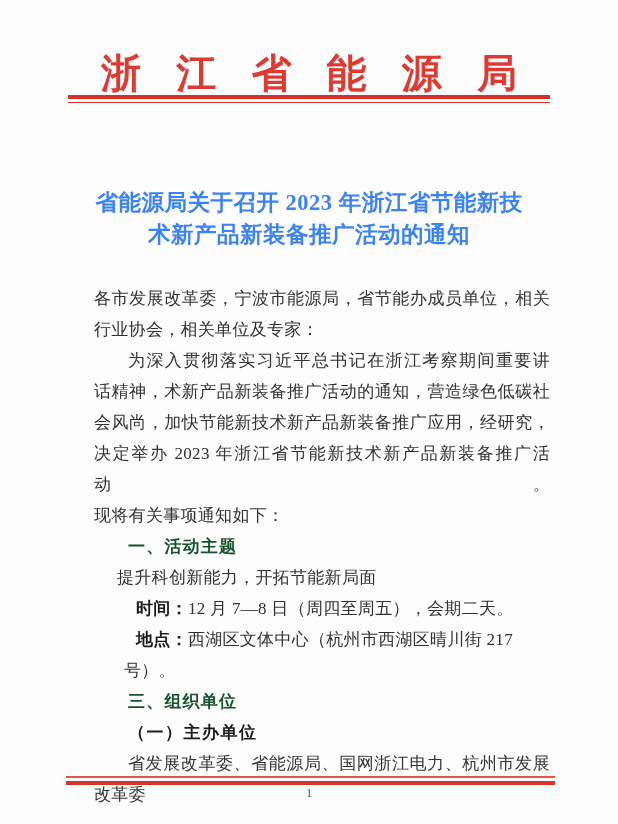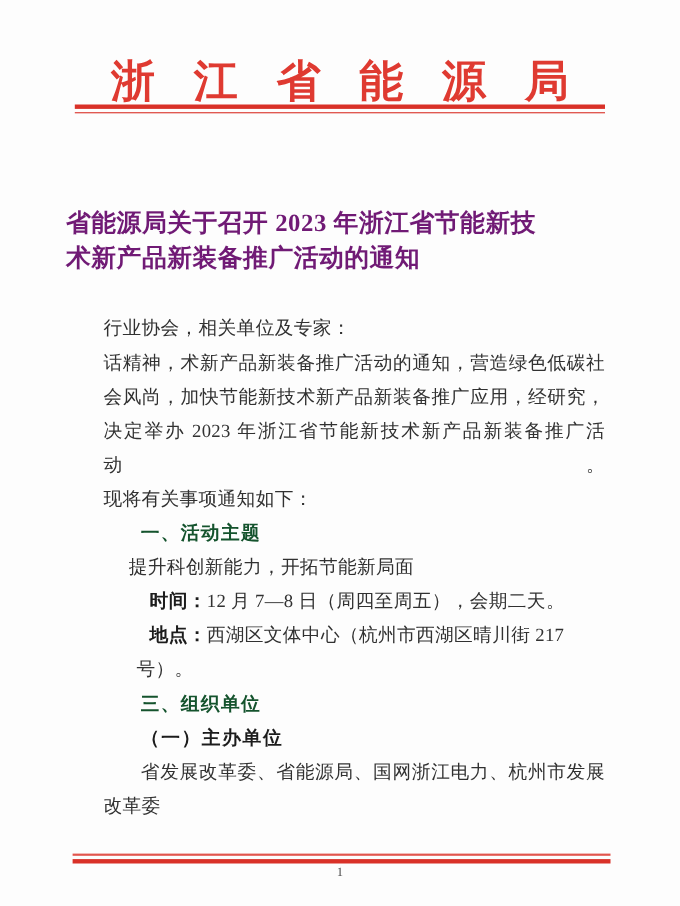--- a/index.html
+++ b/index.html
@@ -35,25 +35,25 @@
   }
   .rule-top-thin {
     position: absolute; left: 68px; right: 68px; top: 101.5px;
     height: 1.8px; background: var(--rule-red, #d93128);
   }
 
   
   .doc-title {
     position: absolute;
     top: 187px; left: 60px; right: 60px;
-    text-align: left;
+    text-align: center;
     font-size: 22.5px;
     line-height: 32px;
     font-weight: 700;
-    color: #701a75;
+    color: #3b82f6;
     letter-spacing: 0.5px;
   }
 
   
   .body-text {
     position: absolute;
     top: 283px; left: 94px; right: 68px;
     font-size: 17px;
     letter-spacing: 0.3px;
     color: #313131;
@@ -108,21 +108,23 @@
 
   <div class="rule-top-thick"></div>
   <div class="rule-top-thin"></div>
 
   <div class="doc-title">
     <div>省能源局关于召开 2023 年浙江省节能新技</div>
     <div>术新产品新装备推广活动的通知</div>
   </div>
 
   <div class="body-text">
+      <div class="line plain justify">各市发展改革委，宁波市能源局，省节能办成员单位，相关</div>
       <div class="line plain">行业协会，相关单位及专家：</div>
+      <div class="line indent2 justify">为深入贯彻落实习近平总书记在浙江考察期间重要讲</div>
       <div class="line plain justify">话精神，术新产品新装备推广活动的通知，营造绿色低碳社</div>
       <div class="line plain justify">会风尚，加快节能新技术新产品新装备推广应用，经研究，</div>
       <div class="line plain justify">决定举办 2023 年浙江省节能新技术新产品新装备推广活动。</div>
       <div class="line plain">现将有关事项通知如下：</div>
       <div class="line heading">一、活动主题</div>
       <div class="line theme">提升科创新能力，开拓节能新局面</div>
       <div class="line labeled"><span class="label">时间：</span><span>12 月 7—8 日（周四至周五），会期二天。</span></div>
       <div class="line labeled"><span class="label">地点：</span><span>西湖区文体中心（杭州市西湖区晴川街 217 号）。</span></div>
       <div class="line heading">三、组织单位</div>
       <div class="line sub">（一）主办单位</div>

